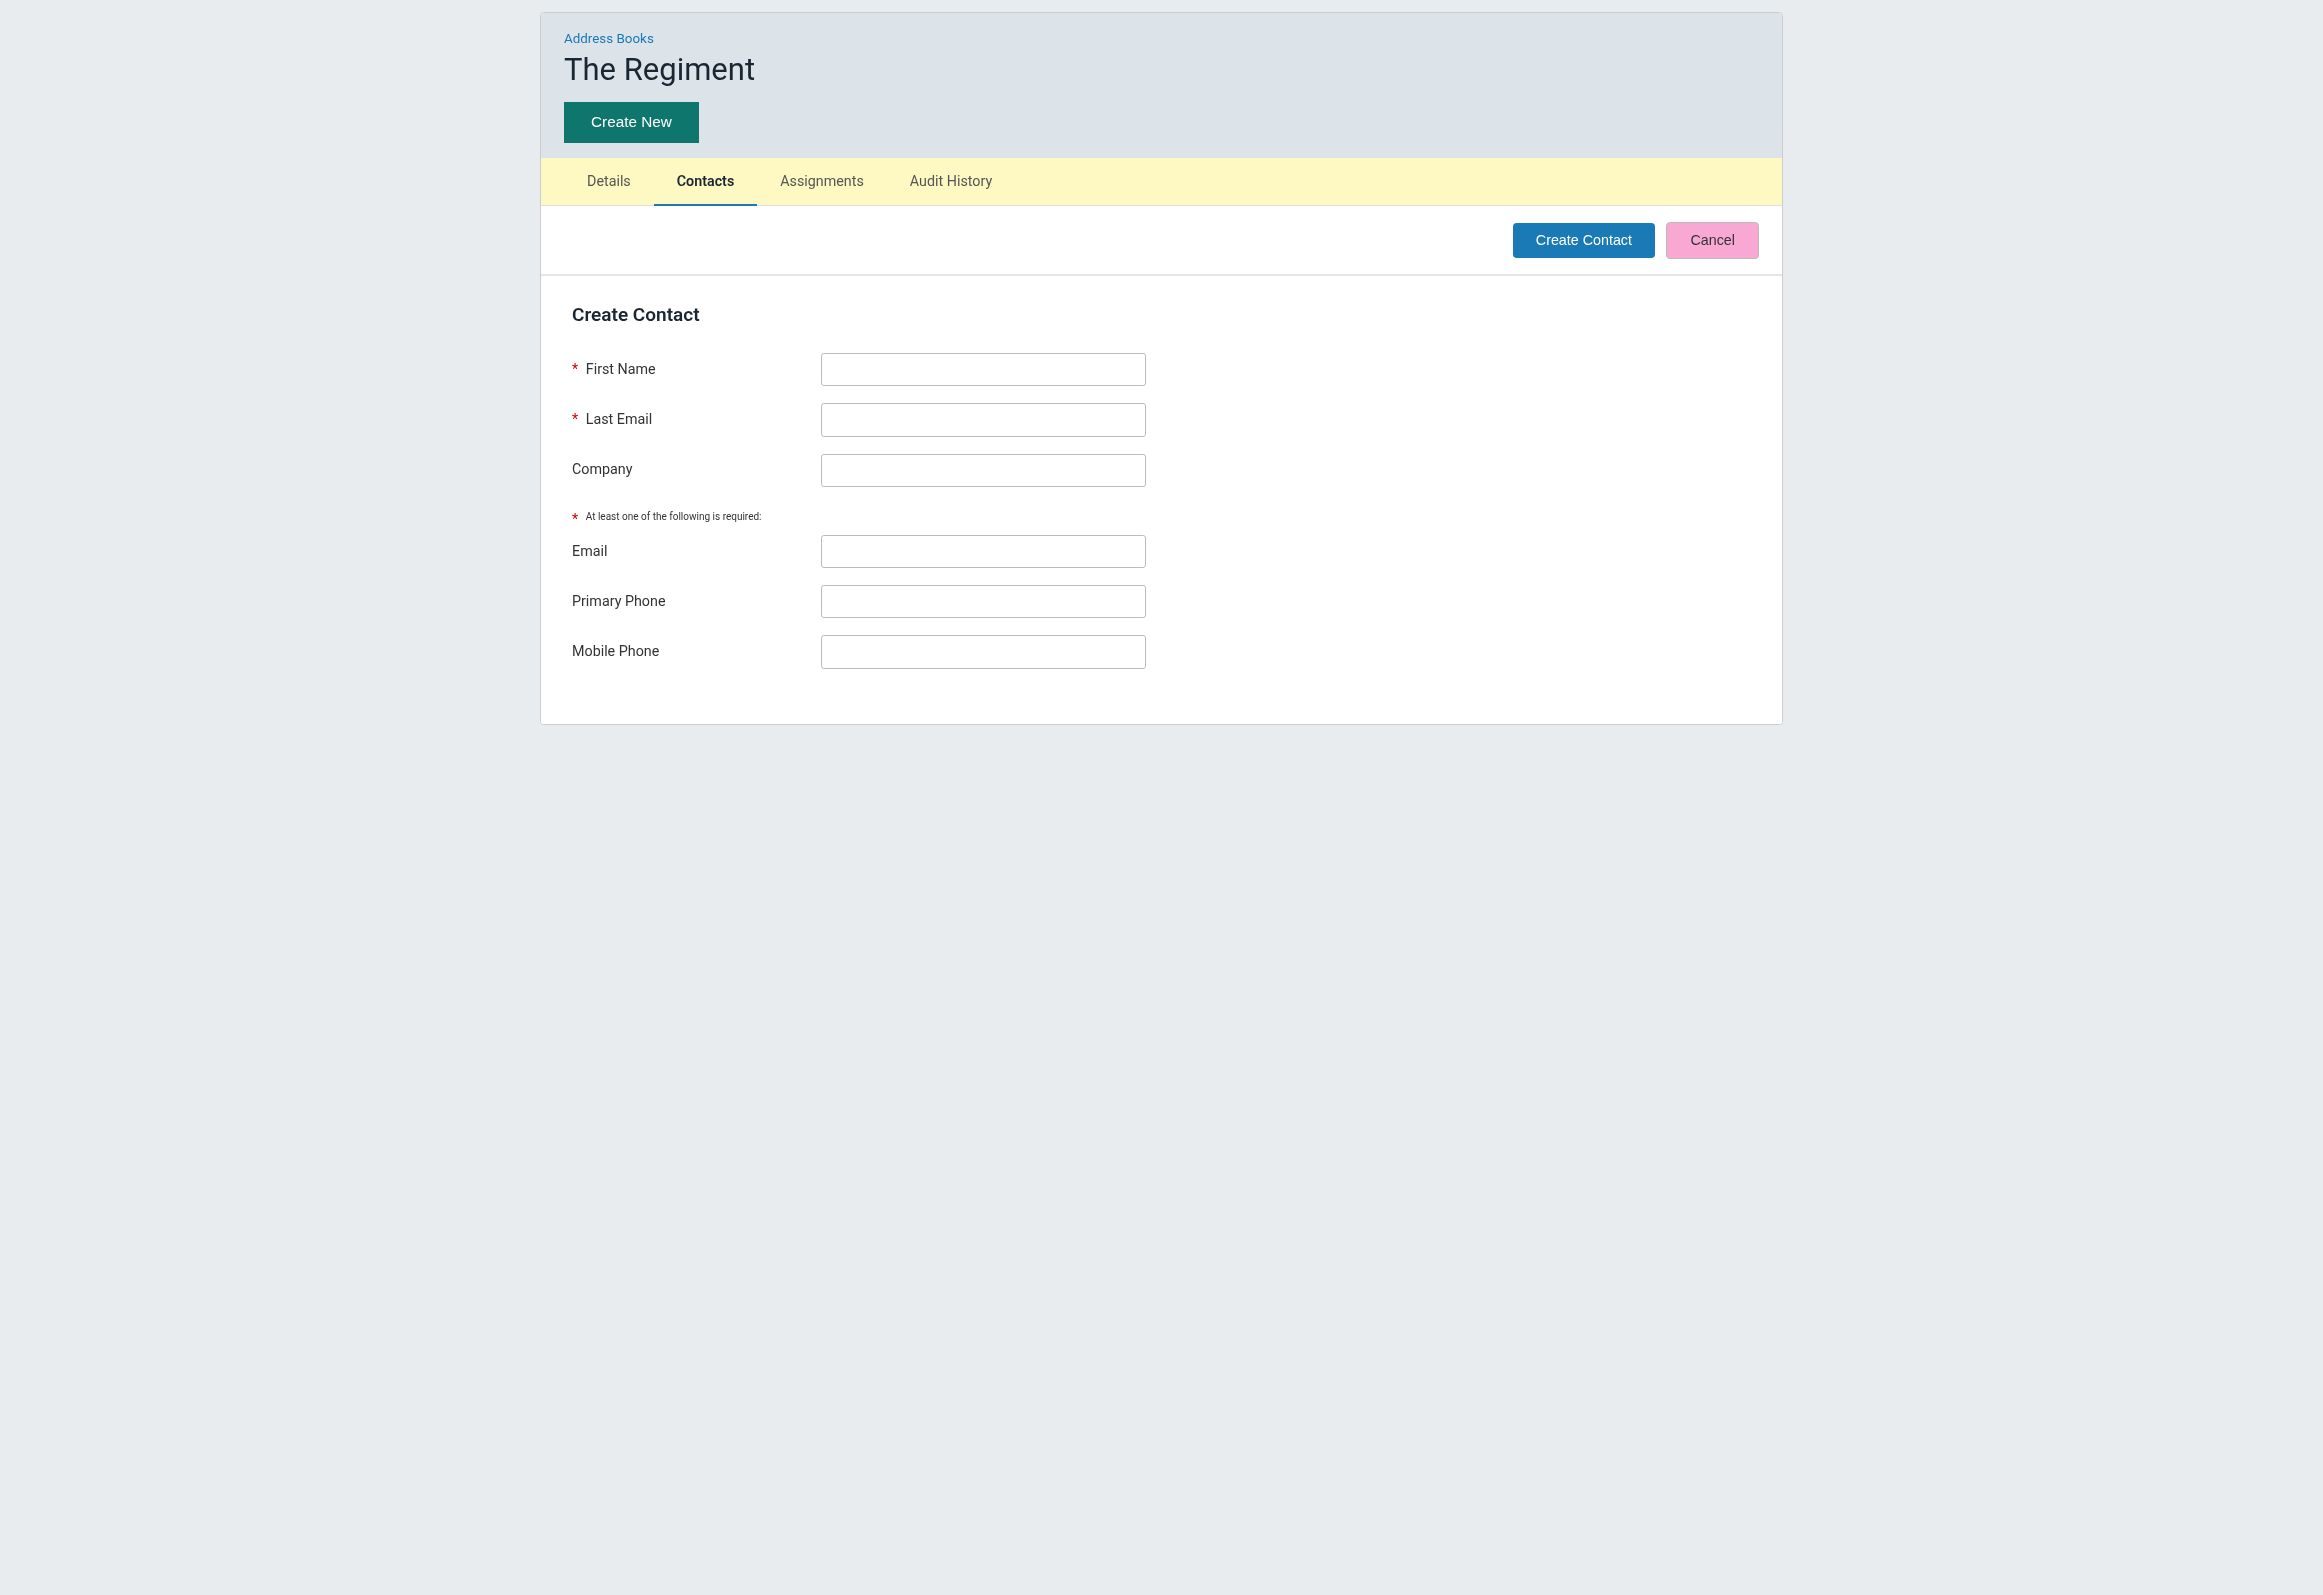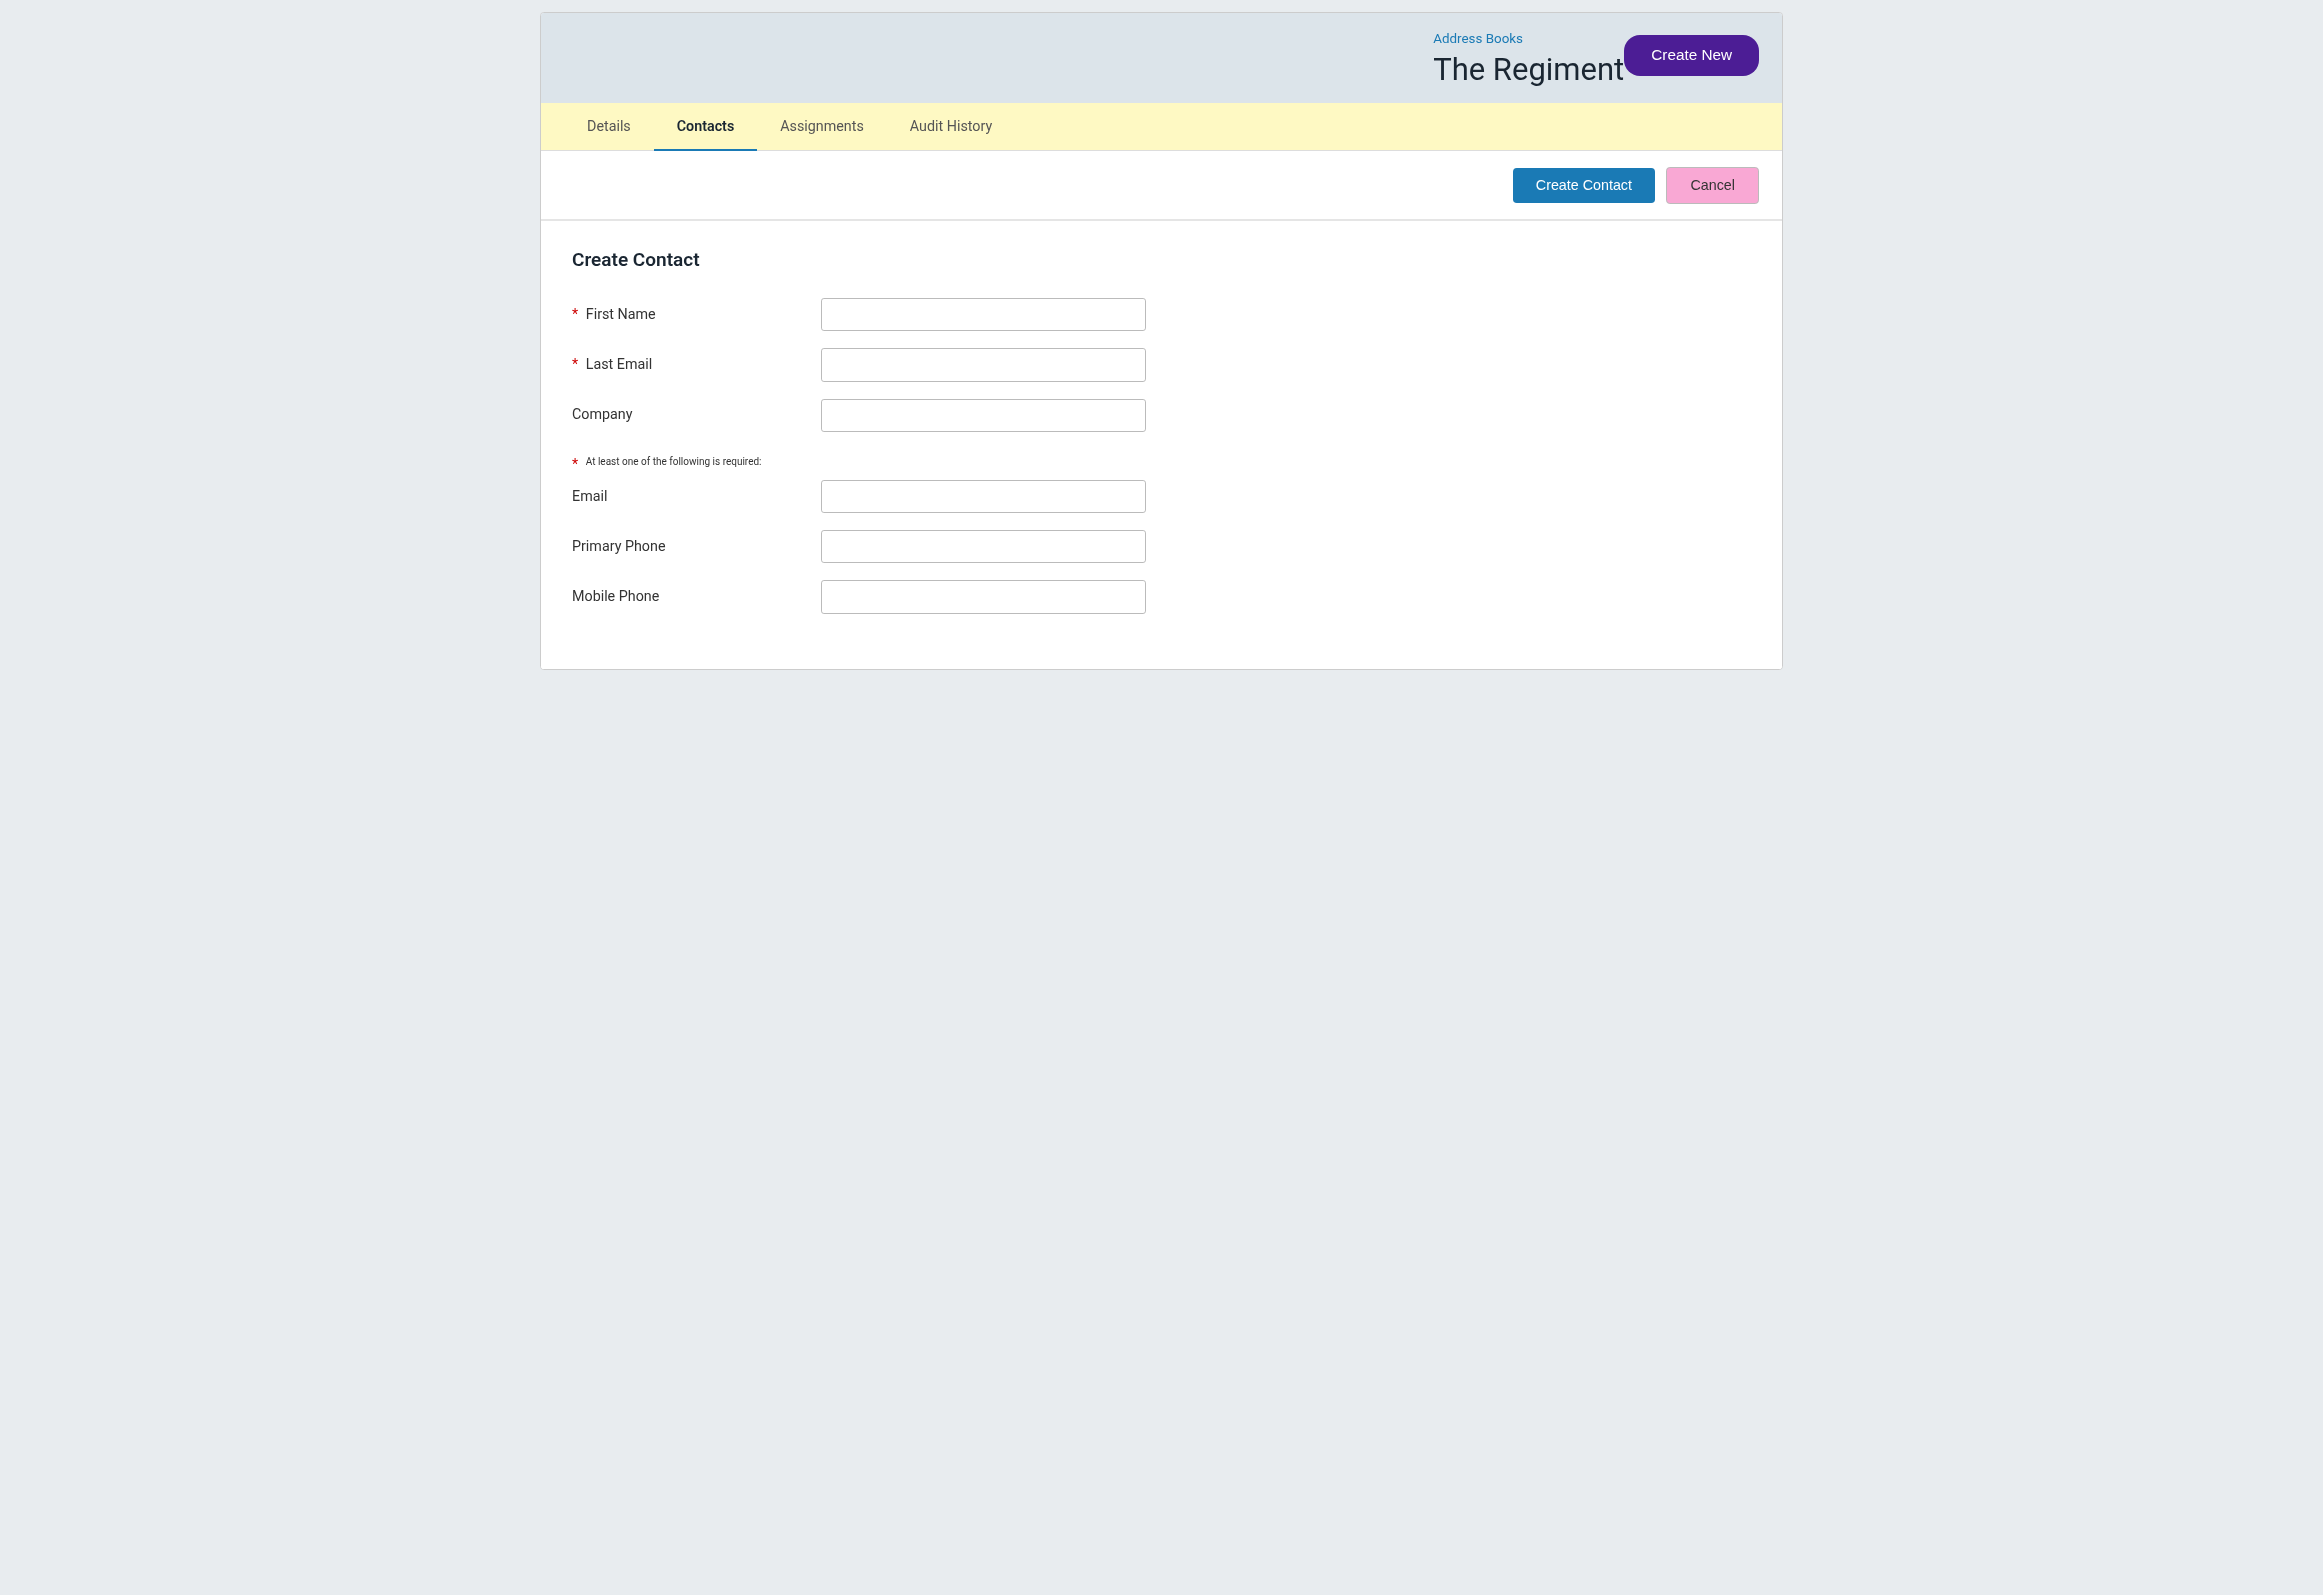--- a/index.html
+++ b/index.html
@@ -18,51 +18,52 @@
       overflow: hidden;
       max-width: 1243px;
       margin: 0 auto;
     }
 
     
     .header {
       background: #dce4ea;
       padding: 15.3px 23px 15.3px 23px;
       display: flex;
-      justify-content: flex-end;
+      justify-content: space-between;
       align-items: flex-start;
+      flex-direction: column;
     }
 
     .header-left {}
 
     .breadcrumb {
       color: #1a7ab5;
       font-size: 13.4px;
       cursor: pointer;
       text-decoration: none;
     }
 
     .page-title {
       font-size: 31px;
       font-weight: 400;
       color: #1a2632;
       margin-top: 3.8px;
     }
 
     .create-new-button {
-      background: #4c1d95;
+      background: #0f766e;
       color: #fff;
       border: none;
       padding: 11.5px 27px;
       font-size: 15.3px;
-      border-radius: 16px;
+      border-radius: 0;
       cursor: pointer;
       font-weight: 500;
       white-space: nowrap;
-      margin-top: 7px;
+      margin-top: 14px;
     }
 
     
     .tabs-bar {
       background: #fef9c3;
       border-bottom: 1px solid #ddd;
       padding: 0 23px;
       display: flex;
       gap: 0;
     }

